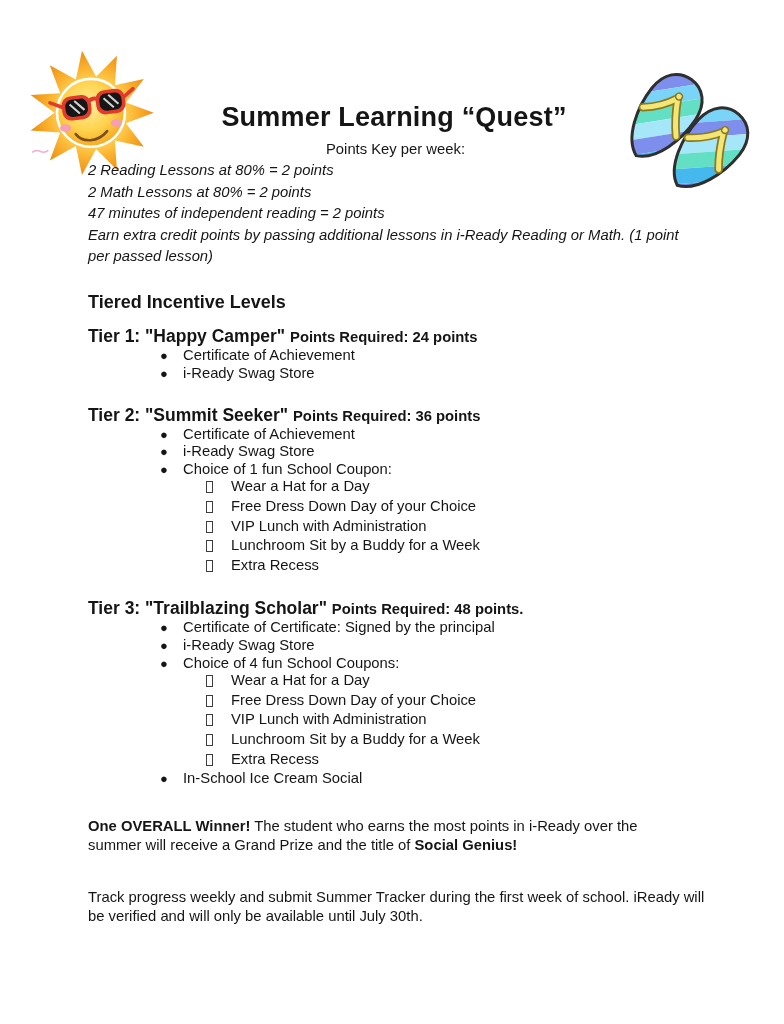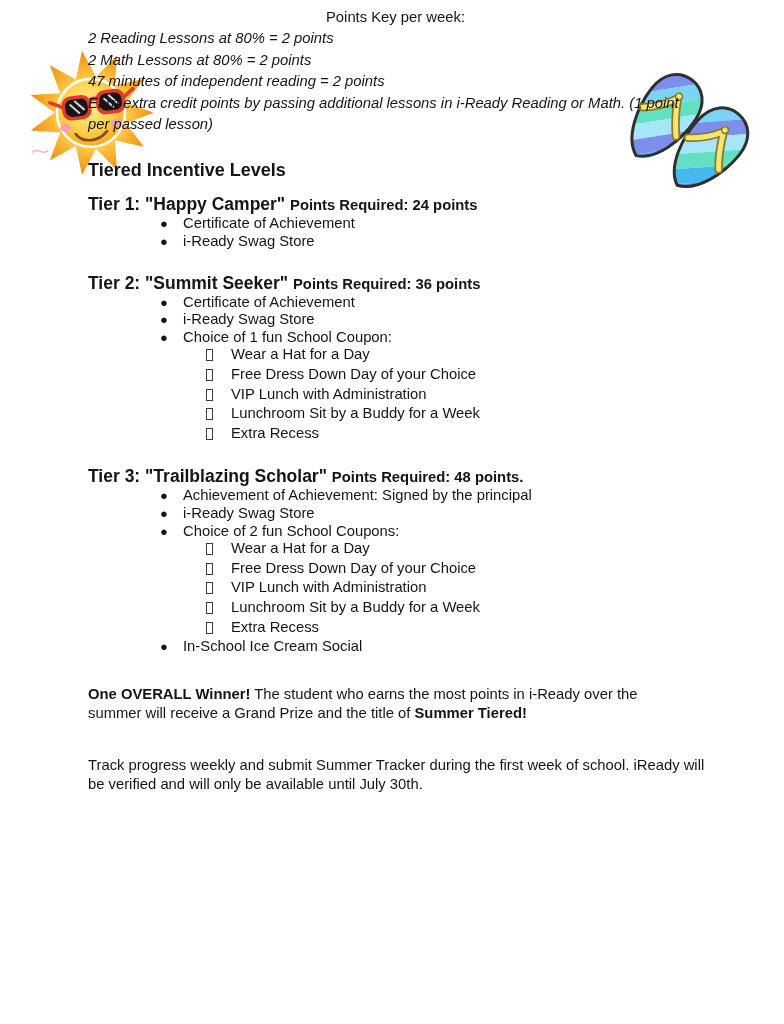--- a/index.html
+++ b/index.html
@@ -118,20 +118,21 @@
     <g>
       <path d="M0,-27 C-5,-17 -14,-6 -23,1 M0,-27 C5,-17 13,-4 21,5" stroke="#8A7A1E" stroke-width="8.5" fill="none" stroke-linecap="round"></path>
       <path d="M0,-27 C-5,-17 -14,-6 -23,1 M0,-27 C5,-17 13,-4 21,5" stroke="#F3E676" stroke-width="5" fill="none" stroke-linecap="round"></path>
       <circle cx="0" cy="-29" r="3.4" fill="#F3E676" stroke="#8A7A1E" stroke-width="1.6"></circle>
     </g>
   </g>
 </svg>
 
 <div class="content">
 
+  <h1 class="title">Summer Learning “Quest”</h1>
 
   <div class="points-key">
     <div class="pk-heading">Points Key per week:</div>
     <div class="pk-line">2 Reading Lessons at 80% = 2 points</div>
     <div class="pk-line">2 Math Lessons at 80% = 2 points</div>
     <div class="pk-line">47 minutes of independent reading = 2 points</div>
     <div class="pk-line">Earn extra credit points by passing additional lessons in i-Ready Reading or Math. (1 point per passed lesson)</div>
   </div>
 
   <h2 class="section-heading">Tiered Incentive Levels</h2>
@@ -181,29 +182,29 @@
     <div class="row lvl2">
         <span class="marker"><span class="tofu"></span></span>
         <span>Extra Recess</span>
       </div>
   </div>
 
   <div class="tier">
     <div class="tier-h"><span>Tier 3: "Trailblazing Scholar"</span> <span class="tier-pts">Points Required: 48 points.</span></div>
     <div class="row lvl1">
         <span class="marker">●</span>
-        <span>Achievement of Achievement: Signed by the principal</span>
+        <span>Certificate of Certificate: Signed by the principal</span>
       </div>
     <div class="row lvl1">
         <span class="marker">●</span>
         <span>i-Ready Swag Store</span>
       </div>
     <div class="row lvl1">
         <span class="marker">●</span>
-        <span>Choice of 2 fun School Coupons:</span>
+        <span>Choice of 4 fun School Coupons:</span>
       </div>
     <div class="row lvl2">
         <span class="marker"><span class="tofu"></span></span>
         <span>Wear a Hat for a Day</span>
       </div>
     <div class="row lvl2">
         <span class="marker"><span class="tofu"></span></span>
         <span>Free Dress Down Day of your Choice</span>
       </div>
     <div class="row lvl2">
@@ -217,17 +218,17 @@
     <div class="row lvl2">
         <span class="marker"><span class="tofu"></span></span>
         <span>Extra Recess</span>
       </div>
     <div class="row lvl1">
         <span class="marker">●</span>
         <span>In-School Ice Cream Social</span>
       </div>
   </div>
 
-  <p class="winner"><span class="b">One OVERALL Winner!</span><span> The student who earns the most points in i-Ready over the summer will receive a Grand Prize and the title of </span><span class="b">Summer Tiered!</span></p>
+  <p class="winner"><span class="b">One OVERALL Winner!</span><span> The student who earns the most points in i-Ready over the summer will receive a Grand Prize and the title of </span><span class="b">Social Genius!</span></p>
 
   <p class="tracker">Track progress weekly and submit Summer Tracker during the first week of school. iReady will be verified and will only be available until July 30th.</p>
 
 </div>
 
 </body></html>

